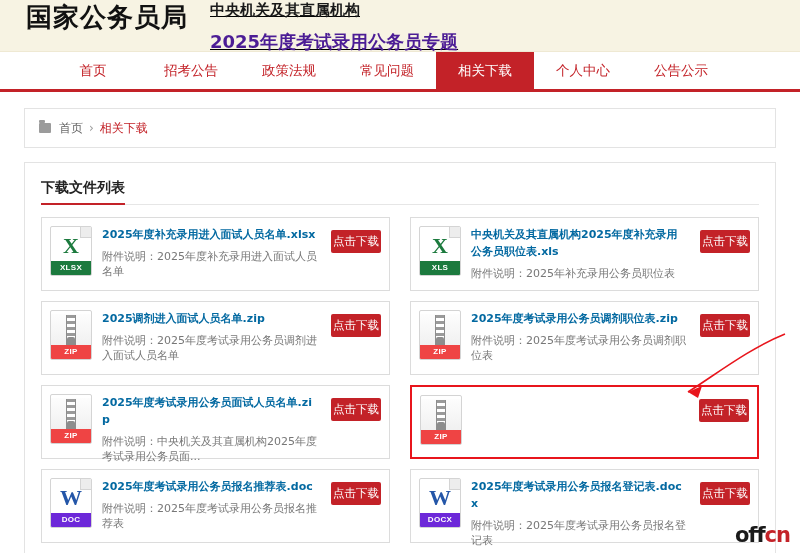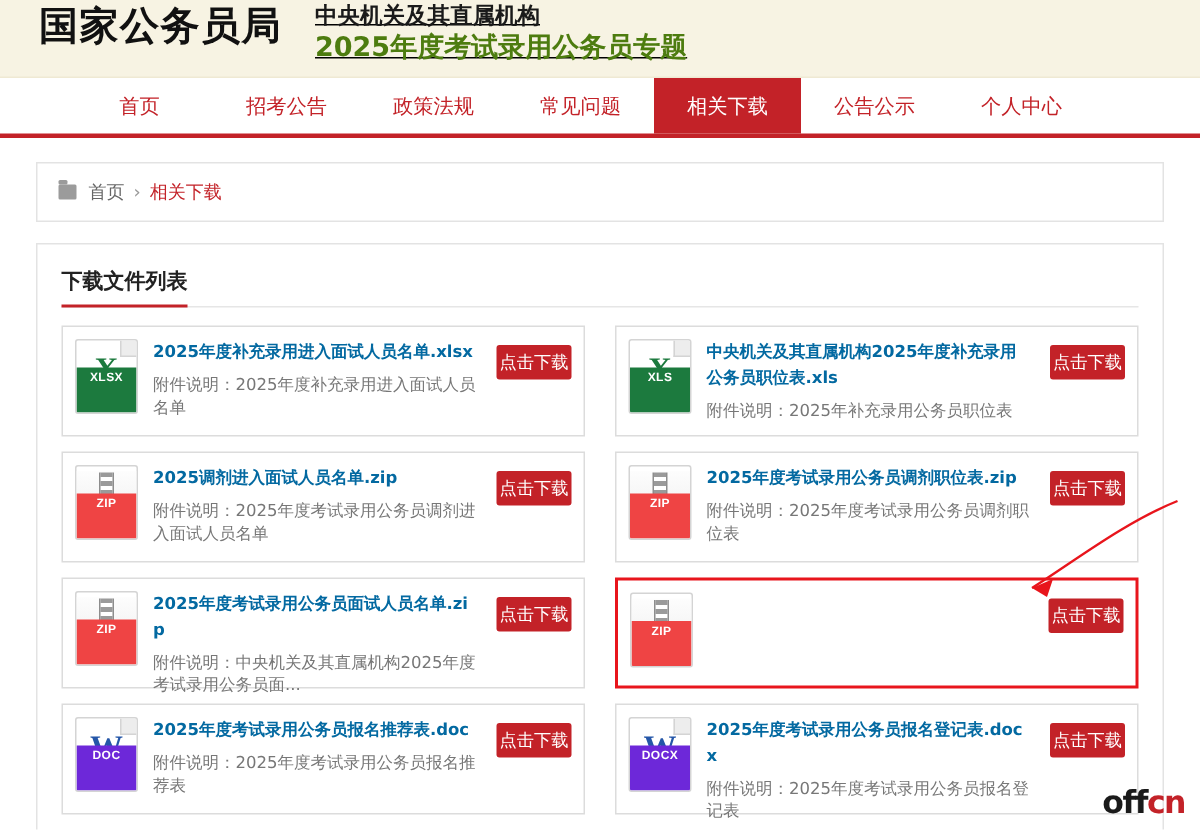--- a/index.html
+++ b/index.html
@@ -26,21 +26,21 @@
     color: #111;
     letter-spacing: 1px;
     margin-right: 22px;
     white-space: nowrap;
   }
   .brand-sub { display: flex; flex-direction: column; justify-content: center; text-decoration: underline; }
   .brand-sub .l1 {
     font-size: 15px; color: #1a1a1a; font-weight: bold; line-height: 20px;
   }
   .brand-sub .l2 {
-    font-size: 18px; color: #4d7c0f; font-weight: bold; line-height: 24px;
+    font-size: 18px; color: #4c1d95; font-weight: bold; line-height: 24px; margin-top: 10px;
   }
   
   .nav {
     height: 40px;
     background: #ffffff;
     border-bottom: 3px solid #c32228;
     display: flex;
     align-items: stretch;
     padding-left: 44px;
   }
@@ -146,21 +146,21 @@
     border-bottom:1px solid #d4d4d4;
   }
   .ficon .glyph {
     position:absolute; left:0; right:0; top:6px;
     text-align:center;
     font-size:22px; font-weight:bold;
     font-family:"Liberation Serif", serif;
   }
   .ficon .tag {
     position:absolute; left:0; right:0; bottom:0;
-    height:30px; line-height:13px;
+    height:14px; line-height:13px;
     text-align:center;
     color:#fff;
     font-size:8px;
     font-family:"Liberation Sans", sans-serif;
     font-weight:bold;
     letter-spacing:0.3px;
   }
   .ficon.xlsx .glyph, .ficon.xls .glyph { color:#1c7a3e; }
   .ficon.xlsx .tag, .ficon.xls .tag { background:#1c7a3e; }
   .ficon.doc .glyph, .ficon.docx .glyph { color:#2456a8; }
@@ -240,22 +240,22 @@
     <div class="l2">2025年度考试录用公务员专题</div>
   </div>
 </div>
 
 <div class="nav">
   <div class="nav-item">首页</div>
   <div class="nav-item">招考公告</div>
   <div class="nav-item">政策法规</div>
   <div class="nav-item">常见问题</div>
   <div class="nav-item active">相关下载</div>
+  <div class="nav-item">个人中心</div>
   <div class="nav-item">公告公示</div>
-  <div class="nav-item">个人中心</div>
 </div>
 
 <div class="page">
 
   <div class="crumb-box">
     <span class="crumb-icon"></span>
     <span>首页</span>
     <span class="crumb-sep">›</span>
     <span class="crumb-cur">相关下载</span>
   </div>

